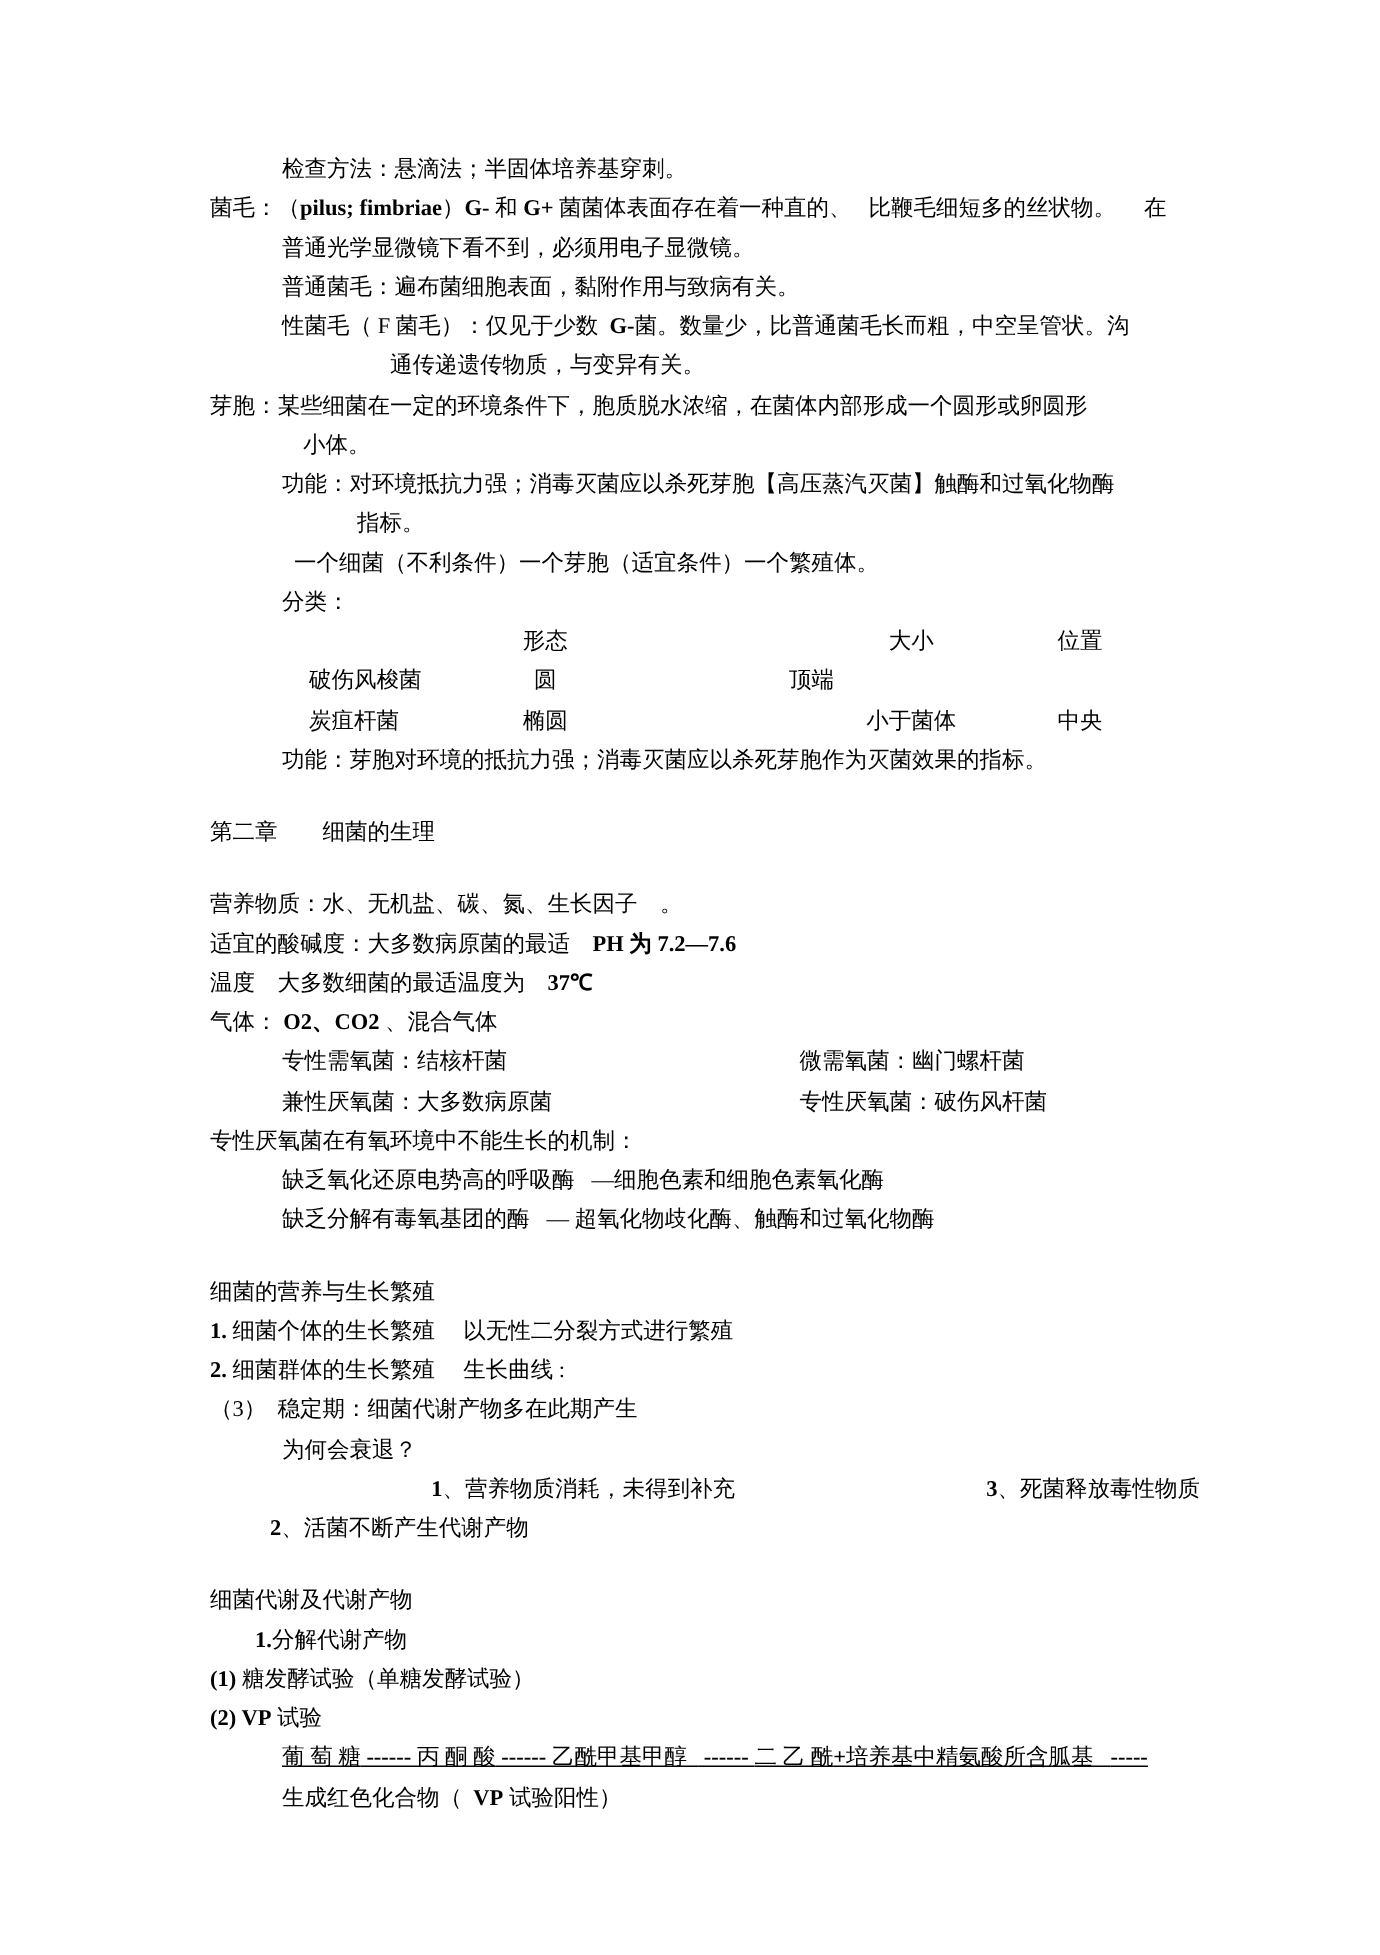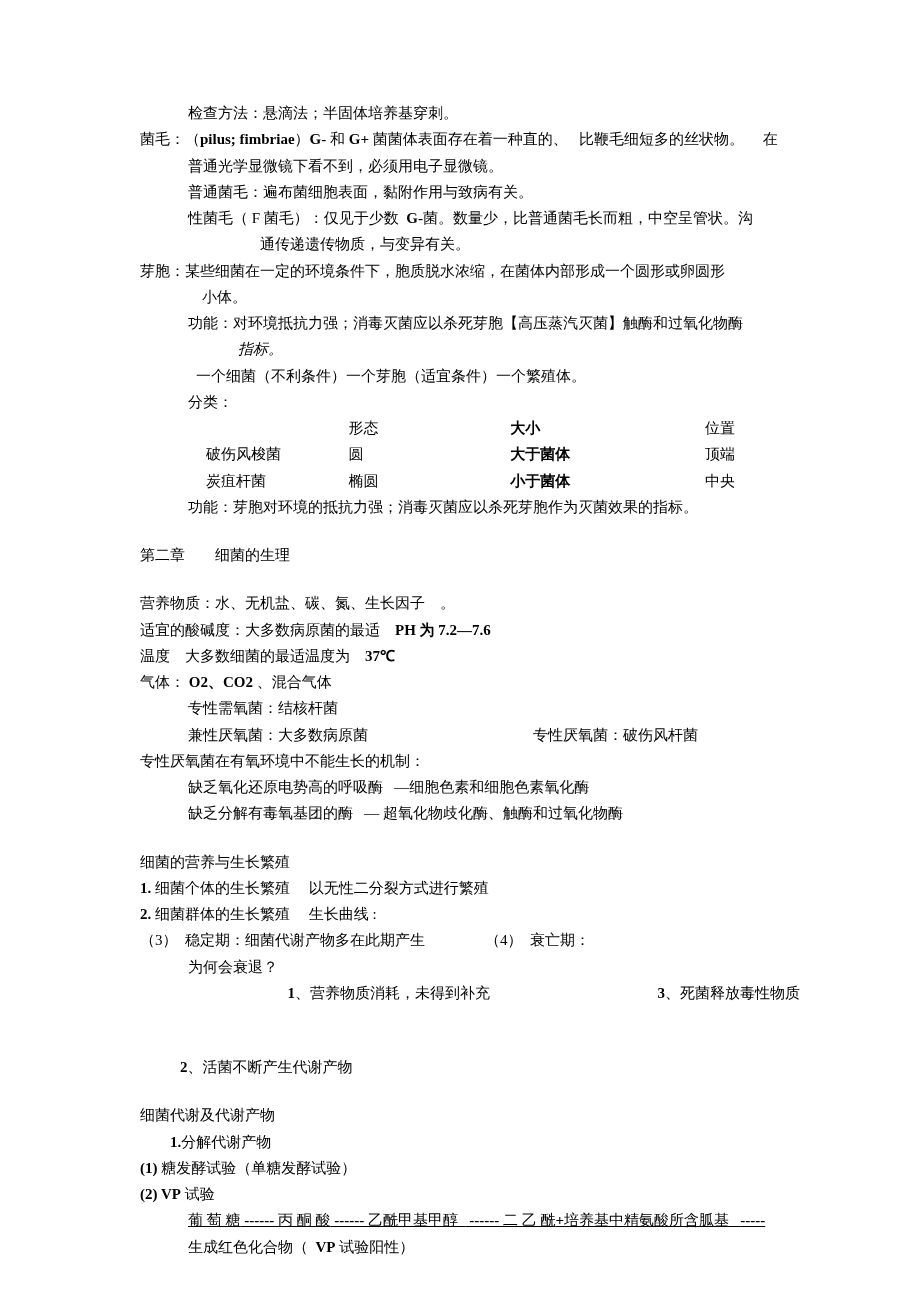--- a/index.html
+++ b/index.html
@@ -8,27 +8,27 @@
     line-height: 1.75;
     color: #000;
     background: #fff;
     width: 920px;
     margin: 0;
     padding: 100px 120px 100px 140px;
     box-sizing: border-box;
   }
   .bold { font-weight: bold; }
   .indent1 { padding-left: 48px; }
-  .indent2 { padding-left: 98px; font-style: italic; }
+  .indent2 { padding-left: 98px; }
   .indent25 { padding-left: 120px; }
   .hang { display: flex; }
   .tbl { display: flex; padding-left: 66px; }
   .tbl .c1 { width: 150px; }
   .tbl .c2 { width: 170px; text-align:left;}
-  .tbl .c3 { width: 205px; text-align:left;font-weight:bold;}
+  .tbl .c3 { width: 205px; text-align:center;}
   .tbl .c4 { width: 100px; text-align:left;}
   .section-gap { height: 22px; }
   .two-col { display:flex; }
   .two-col .a { width: 345px; }
   .two-col .b { flex:1; }
   .list2 { display:flex;text-align:right; }
   .list2 .a { width: 310px; padding-left:40px;}
   .list2 .b { flex:1;}
   .right-note { color:#000; }
   p { margin:0; }
@@ -55,21 +55,20 @@
 
 <div class="tbl">
   <div class="c1"></div>
   <div class="c2">形态</div>
   <div class="c3">大小</div>
   <div class="c4">位置</div>
 </div>
 <div class="tbl">
   <div class="c1">破伤风梭菌</div>
   <div class="c2">圆</div>
-  <div class="c3">大于菌体</div>
   <div class="c4">顶端</div>
 </div>
 <div class="tbl">
   <div class="c1">炭疽杆菌</div>
   <div class="c2">椭圆</div>
   <div class="c3">小于菌体</div>
   <div class="c4">中央</div>
 </div>
 <p class="indent1"><span>功能：芽胞对环境的抵抗力强；消毒灭菌应以杀死芽胞作为灭菌效果的指标。</span></p>
 
@@ -77,48 +76,48 @@
 <p><span>第二章　　细菌的生理</span></p>
 <div class="section-gap"></div>
 
 <p><span>营养物质：水、无机盐、碳、氮、生长因子</span>&nbsp;&nbsp;&nbsp;&nbsp;<span>。</span></p>
 <p><span>适宜的酸碱度：大多数病原菌的最适</span>&nbsp;&nbsp;&nbsp;&nbsp;<span class="bold">PH 为 7.2—7.6</span></p>
 <p><span>温度</span>&nbsp;&nbsp;&nbsp;&nbsp;<span>大多数细菌的最适温度为</span>&nbsp;&nbsp;&nbsp;&nbsp;<span class="bold">37℃</span></p>
 <p><span>气体：</span><span class="bold"> O2、CO2</span><span> 、混合气体</span></p>
 
 <div class="two-col">
   <div class="a" style="padding-left:48px;"><span>专性需氧菌：结核杆菌</span></div>
+  <div class="b"><span>微需氧菌：幽门螺杆菌</span></div>
 </div>
 <div class="two-col">
   <div class="a" style="padding-left:48px;"><span>兼性厌氧菌：大多数病原菌</span></div>
   <div class="b"><span>专性厌氧菌：破伤风杆菌</span></div>
 </div>
 
 <p><span>专性厌氧菌在有氧环境中不能生长的机制：</span></p>
 <p class="indent1"><span>缺乏氧化还原电势高的呼吸酶</span>&nbsp;&nbsp;&nbsp;<span>—细胞色素和细胞色素氧化酶</span></p>
 <p class="indent1"><span>缺乏分解有毒氧基团的酶</span>&nbsp;&nbsp;&nbsp;<span>— 超氧化物歧化酶、触酶和过氧化物酶</span></p>
 
 <div class="section-gap"></div>
 <p><span>细菌的营养与生长繁殖</span></p>
 <p><span class="bold">1.</span>&nbsp;<span>细菌个体的生长繁殖</span>&nbsp;&nbsp;&nbsp;&nbsp;&nbsp;<span>以无性二分裂方式进行繁殖</span></p>
 <p><span class="bold">2.</span>&nbsp;<span>细菌群体的生长繁殖</span>&nbsp;&nbsp;&nbsp;&nbsp;&nbsp;<span>生长曲线  :</span></p>
 
 <div class="two-col">
 </div>
 <div class="two-col">
   <div class="a" style="width:345px;"><span>（3）</span>&nbsp;&nbsp;<span>稳定期：细菌代谢产物多在此期产生</span></div>
-  <div class="b"><span>（4）</span>&nbsp;&nbsp;<span>衰亡期：</span></div>
 </div>
 <p class="indent1"><span>为何会衰退？</span></p>
 
 <div class="list2">
   <div class="a"><span class="bold">1</span><span>、营养物质消耗，未得到补充</span></div>
   <div class="b"><span class="bold">3</span><span>、死菌释放毒性物质</span></div>
 </div>
-<p style="padding-left:40px;margin-top:48px;"><span class="bold">2</span><span>、活菌不断产生代谢产物</span></p>
+<p style="padding-left:40px;"><span class="bold">2</span><span>、活菌不断产生代谢产物</span></p>
 
 <div class="section-gap"></div>
 <p><span>细菌代谢及代谢产物</span></p>
 <p style="padding-left:30px;"><span class="bold">1.</span><span>分解代谢产物</span></p>
 <p><span class="bold">(1)</span>&nbsp;<span>糖发酵试验（单糖发酵试验）</span></p>
 <p><span class="bold">(2) VP</span>&nbsp;<span>试验</span></p>
 <p style="padding-left:48px;text-decoration:underline;">
   <span>葡  萄  糖</span><span class="bold"> ------ </span><span>丙  酮  酸</span><span class="bold"> ------ </span><span>乙酰甲基甲醇</span>&nbsp;&nbsp;<span class="bold"> ------ </span><span>二  乙  酰</span><span class="bold">+</span>培养基中精氨酸所含胍基&nbsp;&nbsp;&nbsp;<span class="bold">-----</span>
 </p>
 <p style="padding-left:48px;"><span>生成红色化合物（</span>&nbsp;&nbsp;<span class="bold">VP</span> 试验阳性）</p>

